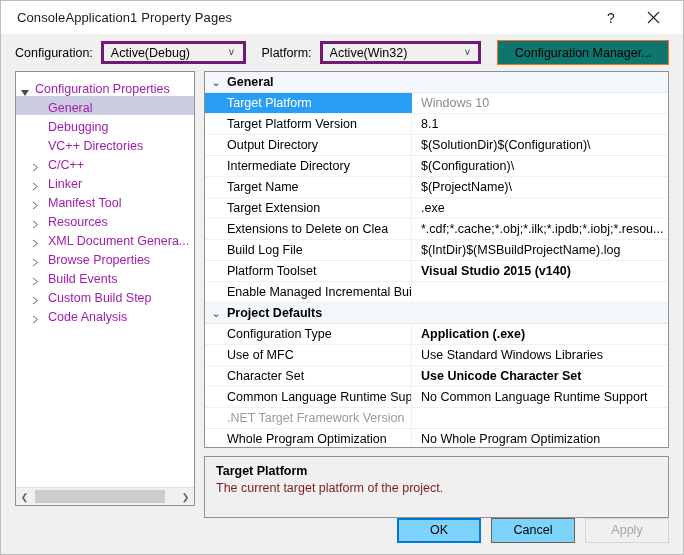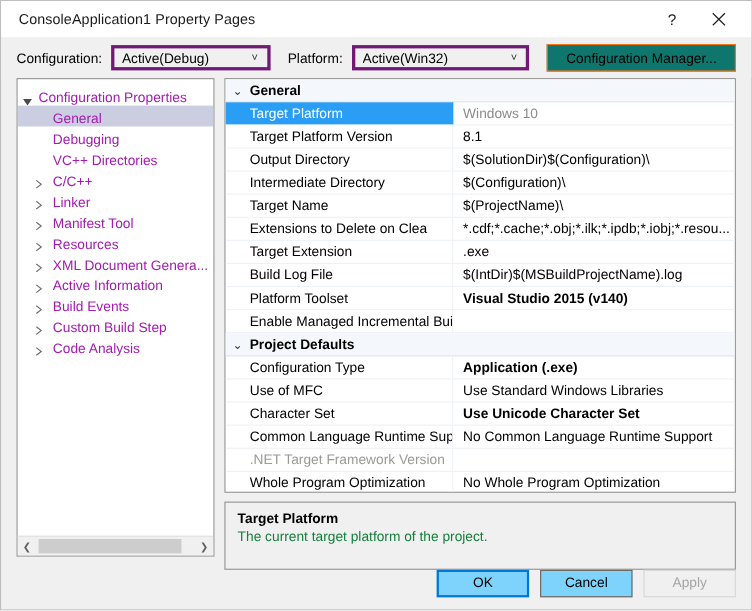--- a/index.html
+++ b/index.html
@@ -293,21 +293,21 @@
     padding: 7px 11px;
   }
   #desc-title {
     font-weight: bold;
     font-size: 12.5px;
     color: #000;
     margin-bottom: 3px;
   }
   #desc-text {
     font-size: 12.5px;
-    color: #15803d;
+    color: #7f1d1d;
   }
 
   
   #footer {
     height: 48px;
     min-height: 48px;
     display: flex;
     align-items: center;
     justify-content: flex-end;
     padding: 0 14px;
@@ -430,21 +430,21 @@
               </svg>
             </span>
             <span class="tree-label">XML Document Genera...</span>
           </div>
           <div class="tree-row lvl1">
             <span class="tree-glyph">
               <svg class="tri-collapsed-svg" width="7" height="9" viewBox="0 0 7 9">
                 <path d="M1,1 L5.5,4.5 L1,8" fill="none" stroke="#6a6a6a" stroke-width="1"></path>
               </svg>
             </span>
-            <span class="tree-label">Active Information</span>
+            <span class="tree-label">Browse Properties</span>
           </div>
           <div class="tree-row lvl1">
             <span class="tree-glyph">
               <svg class="tri-collapsed-svg" width="7" height="9" viewBox="0 0 7 9">
                 <path d="M1,1 L5.5,4.5 L1,8" fill="none" stroke="#6a6a6a" stroke-width="1"></path>
               </svg>
             </span>
             <span class="tree-label">Build Events</span>
           </div>
           <div class="tree-row lvl1">
@@ -493,26 +493,26 @@
           </div>
           <div class="grid-row">
             <div class="cell-name">Intermediate Directory</div>
             <div class="cell-value">$(Configuration)\</div>
           </div>
           <div class="grid-row">
             <div class="cell-name">Target Name</div>
             <div class="cell-value">$(ProjectName)\</div>
           </div>
           <div class="grid-row">
+            <div class="cell-name">Target Extension</div>
+            <div class="cell-value">.exe</div>
+          </div>
+          <div class="grid-row">
             <div class="cell-name">Extensions to Delete on Clea</div>
             <div class="cell-value">*.cdf;*.cache;*.obj;*.ilk;*.ipdb;*.iobj;*.resou...</div>
-          </div>
-          <div class="grid-row">
-            <div class="cell-name">Target Extension</div>
-            <div class="cell-value">.exe</div>
           </div>
           <div class="grid-row">
             <div class="cell-name">Build Log File</div>
             <div class="cell-value">$(IntDir)$(MSBuildProjectName).log</div>
           </div>
           <div class="grid-row">
             <div class="cell-name">Platform Toolset</div>
             <div class="cell-value bold">Visual Studio 2015 (v140)</div>
           </div>
           <div class="grid-row">

